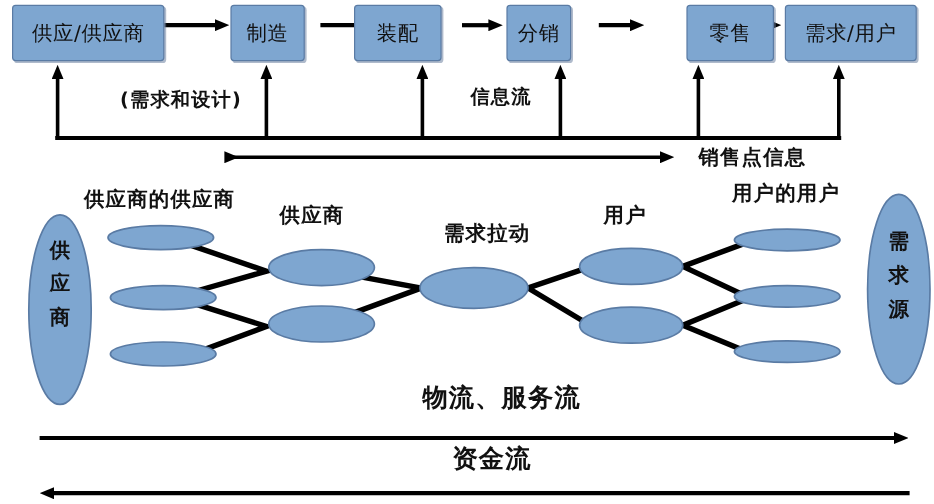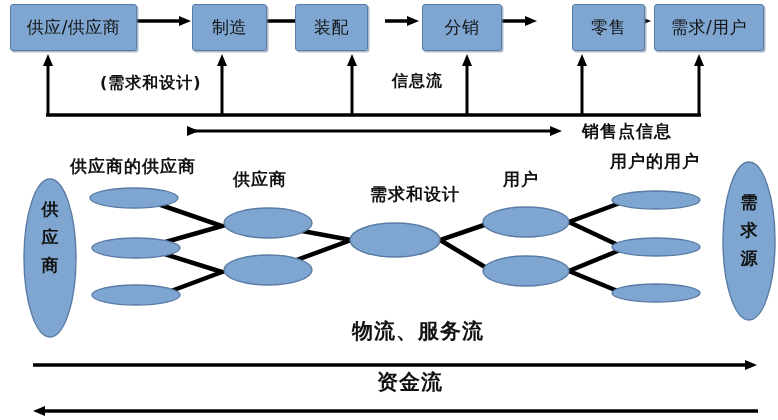--- a/index.html
+++ b/index.html
@@ -98,43 +98,43 @@
       <ellipse class="node" cx="656" cy="293" rx="44" ry="9"></ellipse>
     </g>
 
     <line class="flow-line" x1="33" y1="365" x2="746" y2="365" marker-end="url(#ah)"></line>
     <line class="flow-line" x1="758" y1="411" x2="44" y2="411" marker-end="url(#ah)"></line>
   </svg>
 
   <div class="pbox" style="left:10px;width:127px;">
       <span>供应/供应商</span>
     </div>
-  <div class="pbox" style="left:192px;width:75px;">
+  <div class="pbox" style="left:192px;width:62px;">
       <span>制造</span>
     </div>
   <div class="pbox" style="left:295px;width:73px;">
       <span>装配</span>
     </div>
-  <div class="pbox" style="left:422px;width:80px;">
+  <div class="pbox" style="left:422px;width:54px;">
       <span>分销</span>
     </div>
   <div class="pbox" style="left:540px;width:73px;margin-left:32px;">
       <span>零售</span>
     </div>
   <div class="pbox" style="left:654px;width:110px;">
       <span>需求/用户</span>
     </div>
 
   <div class="lbl f16" style="left:100px;top:73px;">(需求和设计)</div>
   <div class="lbl f16" style="left:392px;top:71px;">信息流</div>
   <div class="lbl f17" style="left:582px;top:120px;">销售点信息</div>
 
   <div class="lbl f17" style="left:70px;top:155px;">供应商的供应商</div>
   <div class="lbl f17" style="left:233px;top:168px;">供应商</div>
-  <div class="lbl f17" style="left:370px;top:183px;">需求和设计</div>
+  <div class="lbl f17" style="left:370px;top:183px;">需求拉动</div>
   <div class="lbl f17" style="left:503px;top:168px;">用户</div>
   <div class="lbl f17" style="left:610px;top:150px;">用户的用户</div>
 
   <div class="vtxt" style="left:39px;top:195px;">供应商</div>
   <div class="vtxt" style="left:738px;top:188px;">需求源</div>
 
   <div class="lbl f21" style="left:352px;top:317px;">物流、服务流</div>
   <div class="lbl f21" style="left:377px;top:368px;">资金流</div>
 
 </div>

